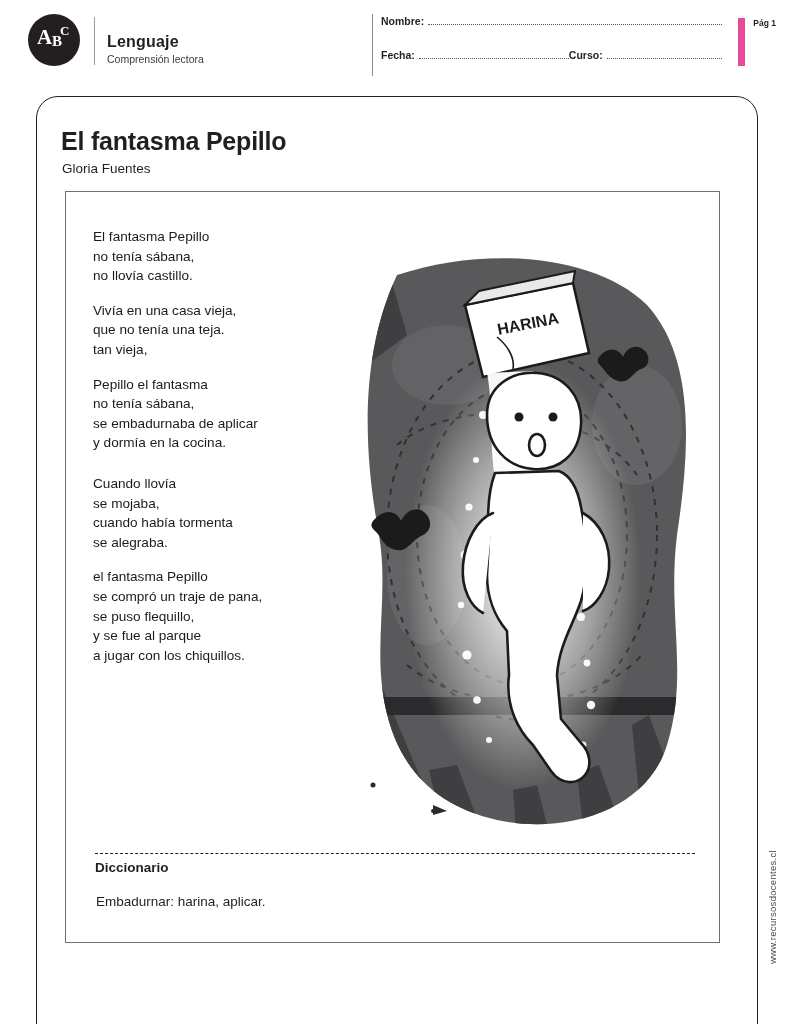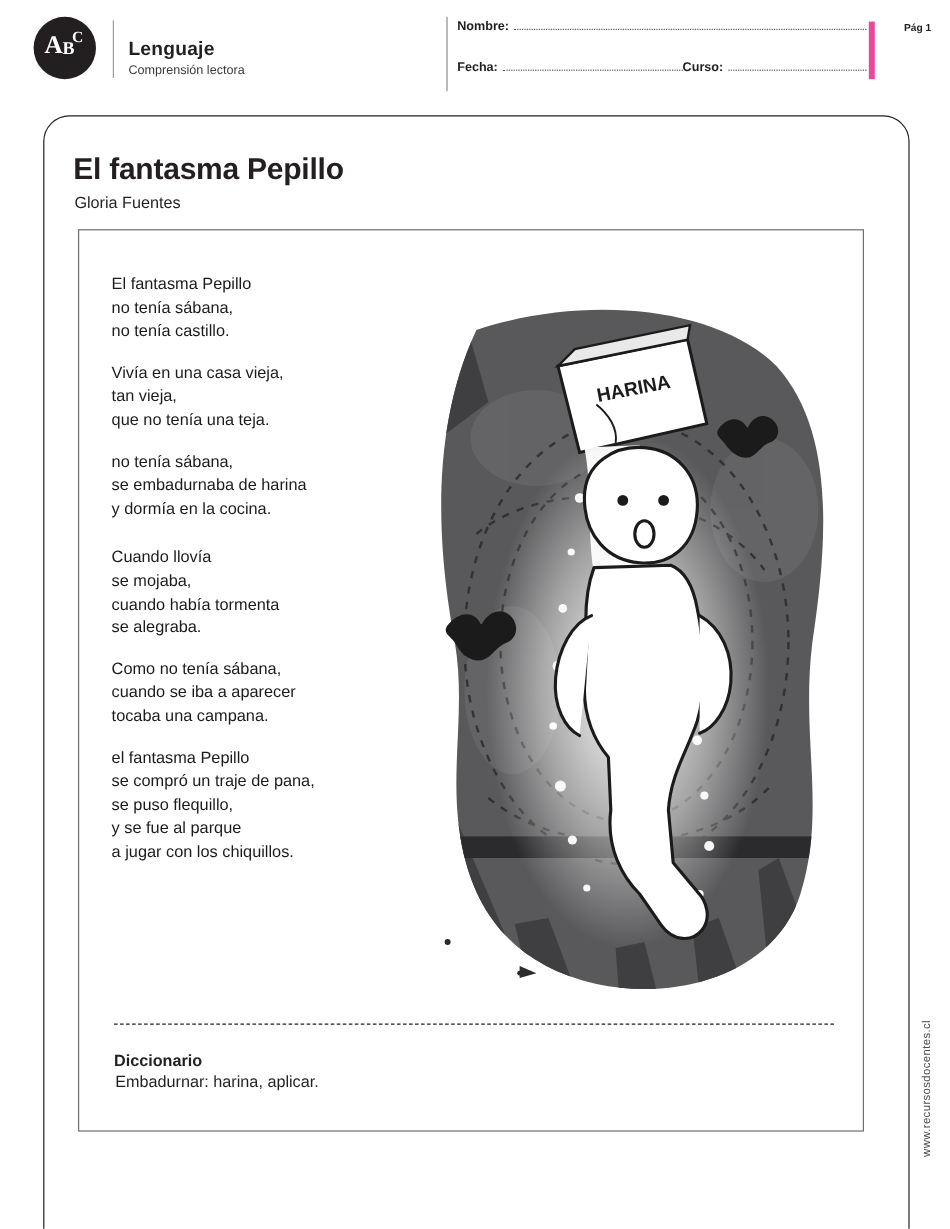--- a/index.html
+++ b/index.html
@@ -111,22 +111,22 @@
   }
   .dots.short { flex: 0 0 150px; }
   .field-label.curso { }
 
   .page-num {
     position: absolute;
     right: 16px;
     top: 18px;
     font-size: 8.5px;
     font-weight: bold;
-    border-left: 5px solid #ec4899;
-    padding-left: 24px;
+    border-left: 7px solid #ec4899;
+    padding-left: 8px;
     height: 48px;
   }
 
   
   .sheet {
     position: absolute;
     left: 36px;
     top: 96px;
     width: 722px;
     height: 951px;
@@ -188,21 +188,21 @@
   .sep {
     position: absolute;
     left: 58px;
     top: 756px;
     width: 600px;
     border-top: 1.6px dashed #231f20;
   }
   .dic-title {
     position: absolute;
     left: 58px;
-    top: 779px;
+    top: 763px;
     font-size: 13.5px;
     font-weight: bold;
   }
   .dic-text {
     position: absolute;
     left: 59px;
     top: 797px;
     font-size: 13.5px;
   }
 
@@ -255,42 +255,38 @@
 
   <div class="title">El fantasma Pepillo</div>
   <div class="author">Gloria Fuentes</div>
 
   <div class="inner-frame"></div>
 
   <div class="poem">
       <div class="stanza">
         <div>El fantasma Pepillo</div>
         <div>no tenía sábana,</div>
-        <div>no tenía castillo.</div>
+        <div>no llovía castillo.</div>
       </div>
       <div class="stanza">
         <div>Vivía en una casa vieja,</div>
+        <div>que no tenía una teja.</div>
         <div>tan vieja,</div>
-        <div>que no tenía una teja.</div>
       </div>
       <div class="stanza gap">
+        <div>Pepillo el fantasma</div>
         <div>no tenía sábana,</div>
-        <div>se embadurnaba de harina</div>
+        <div>se embadurnaba de aplicar</div>
         <div>y dormía en la cocina.</div>
       </div>
       <div class="stanza">
         <div>Cuando llovía</div>
         <div>se mojaba,</div>
         <div>cuando había tormenta</div>
         <div>se alegraba.</div>
-      </div>
-      <div class="stanza">
-        <div>Como no tenía sábana,</div>
-        <div>cuando se iba a aparecer</div>
-        <div>tocaba una campana.</div>
       </div>
       <div class="stanza">
         <div>el fantasma Pepillo</div>
         <div>se compró un traje de pana,</div>
         <div>se puso flequillo,</div>
         <div>y se fue al parque</div>
         <div>a jugar con los chiquillos.</div>
       </div>
     </div>
 

